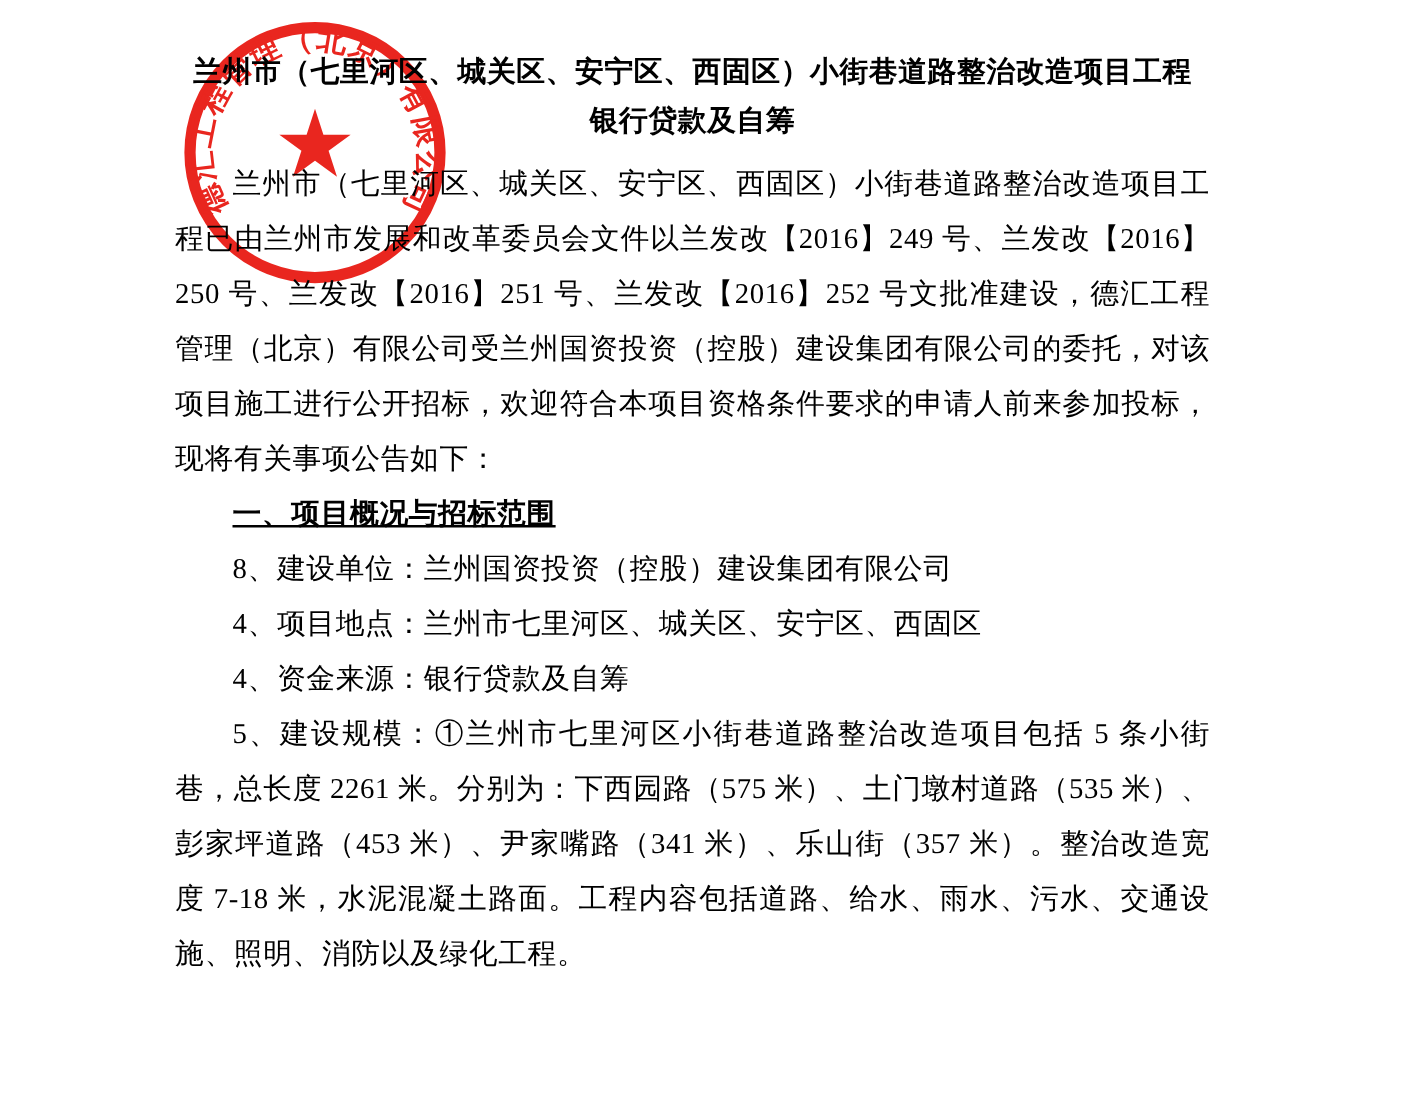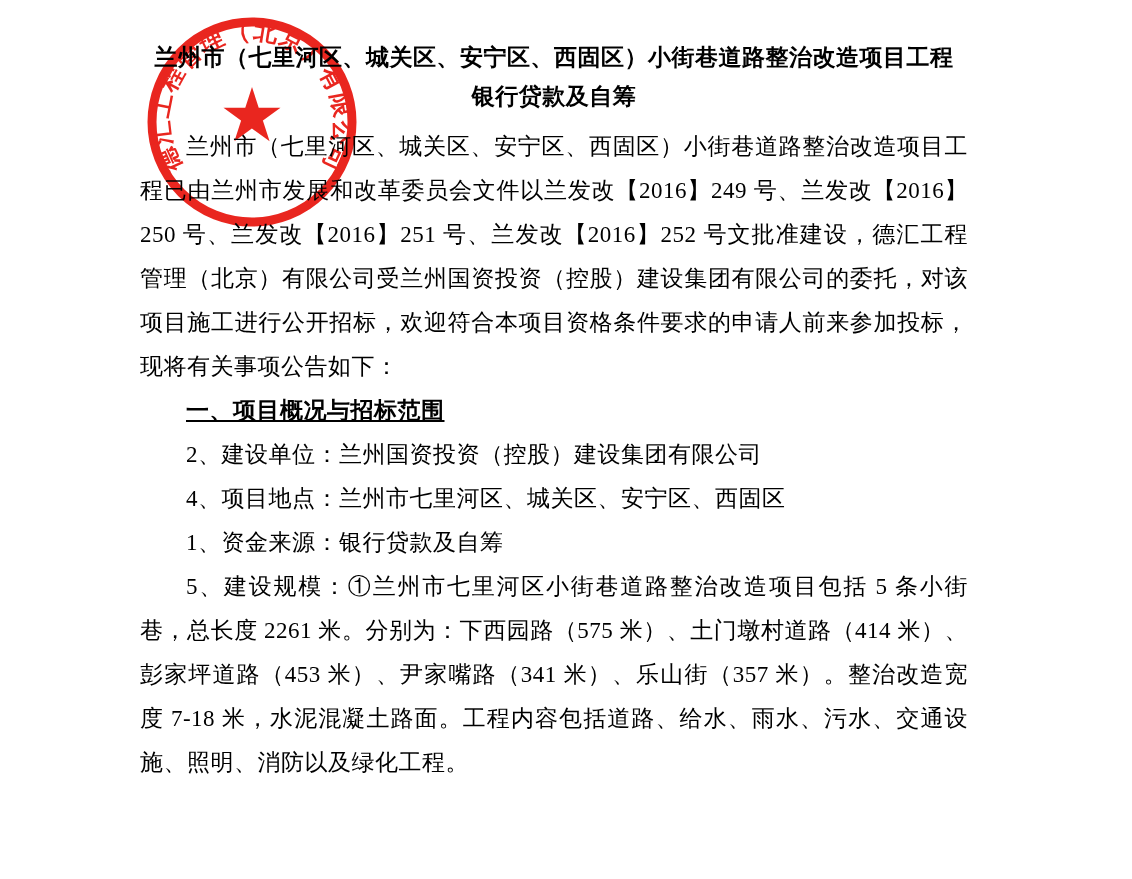--- a/index.html
+++ b/index.html
@@ -51,24 +51,24 @@
 <body>
 
 <div class="page">
   <div class="doc-title">
     <div>兰州市（七里河区、城关区、安宁区、西固区）小街巷道路整治改造项目工程</div>
     <div>银行贷款及自筹</div>
   </div>
   <div class="doc-body">
     <p>兰州市（七里河区、城关区、安宁区、西固区）小街巷道路整治改造项目工程已由兰州市发展和改革委员会文件以兰发改【2016】249 号、兰发改【2016】250 号、兰发改【2016】251 号、兰发改【2016】252 号文批准建设，德汇工程管理（北京）有限公司受兰州国资投资（控股）建设集团有限公司的委托，对该项目施工进行公开招标，欢迎符合本项目资格条件要求的申请人前来参加投标，现将有关事项公告如下：</p>
     <p class="bold">一、项目概况与招标范围</p>
-    <p>2、建设单位：兰州国资投资（控股）建设集团有限公司</p>
+    <p>8、建设单位：兰州国资投资（控股）建设集团有限公司</p>
     <p>4、项目地点：兰州市七里河区、城关区、安宁区、西固区</p>
-    <p>1、资金来源：银行贷款及自筹</p>
-    <p>5、建设规模：①兰州市七里河区小街巷道路整治改造项目包括 5 条小街巷，总长度 2261 米。分别为：下西园路（575 米）、土门墩村道路（414 米）、彭家坪道路（453 米）、尹家嘴路（341 米）、乐山街（357 米）。整治改造宽度 7-18 米，水泥混凝土路面。工程内容包括道路、给水、雨水、污水、交通设施、照明、消防以及绿化工程。</p>
+    <p>4、资金来源：银行贷款及自筹</p>
+    <p>5、建设规模：①兰州市七里河区小街巷道路整治改造项目包括 5 条小街巷，总长度 2261 米。分别为：下西园路（575 米）、土门墩村道路（535 米）、彭家坪道路（453 米）、尹家嘴路（341 米）、乐山街（357 米）。整治改造宽度 7-18 米，水泥混凝土路面。工程内容包括道路、给水、雨水、污水、交通设施、照明、消防以及绿化工程。</p>
   </div>
 </div>
 
 <svg class="seal" viewBox="0 0 220 220" xmlns="http://www.w3.org/2000/svg">
   <circle cx="110" cy="110" r="100" fill="none" stroke-width="9" stroke="#e8150d"></circle>
   <path id="sealArc" d="M 40.4 155.2 A 83 83 0 1 1 179.6 155.2" fill="none"></path>
   <text fill="#e8150d">
     <textPath href="#sealArc">德汇工程管理（北京）有限公司</textPath>
   </text>
   <path d="M110 75 L127.6 129.3 L81.5 95.7 L138.5 95.7 L92.4 129.3 Z" fill="#e8150d"></path>

